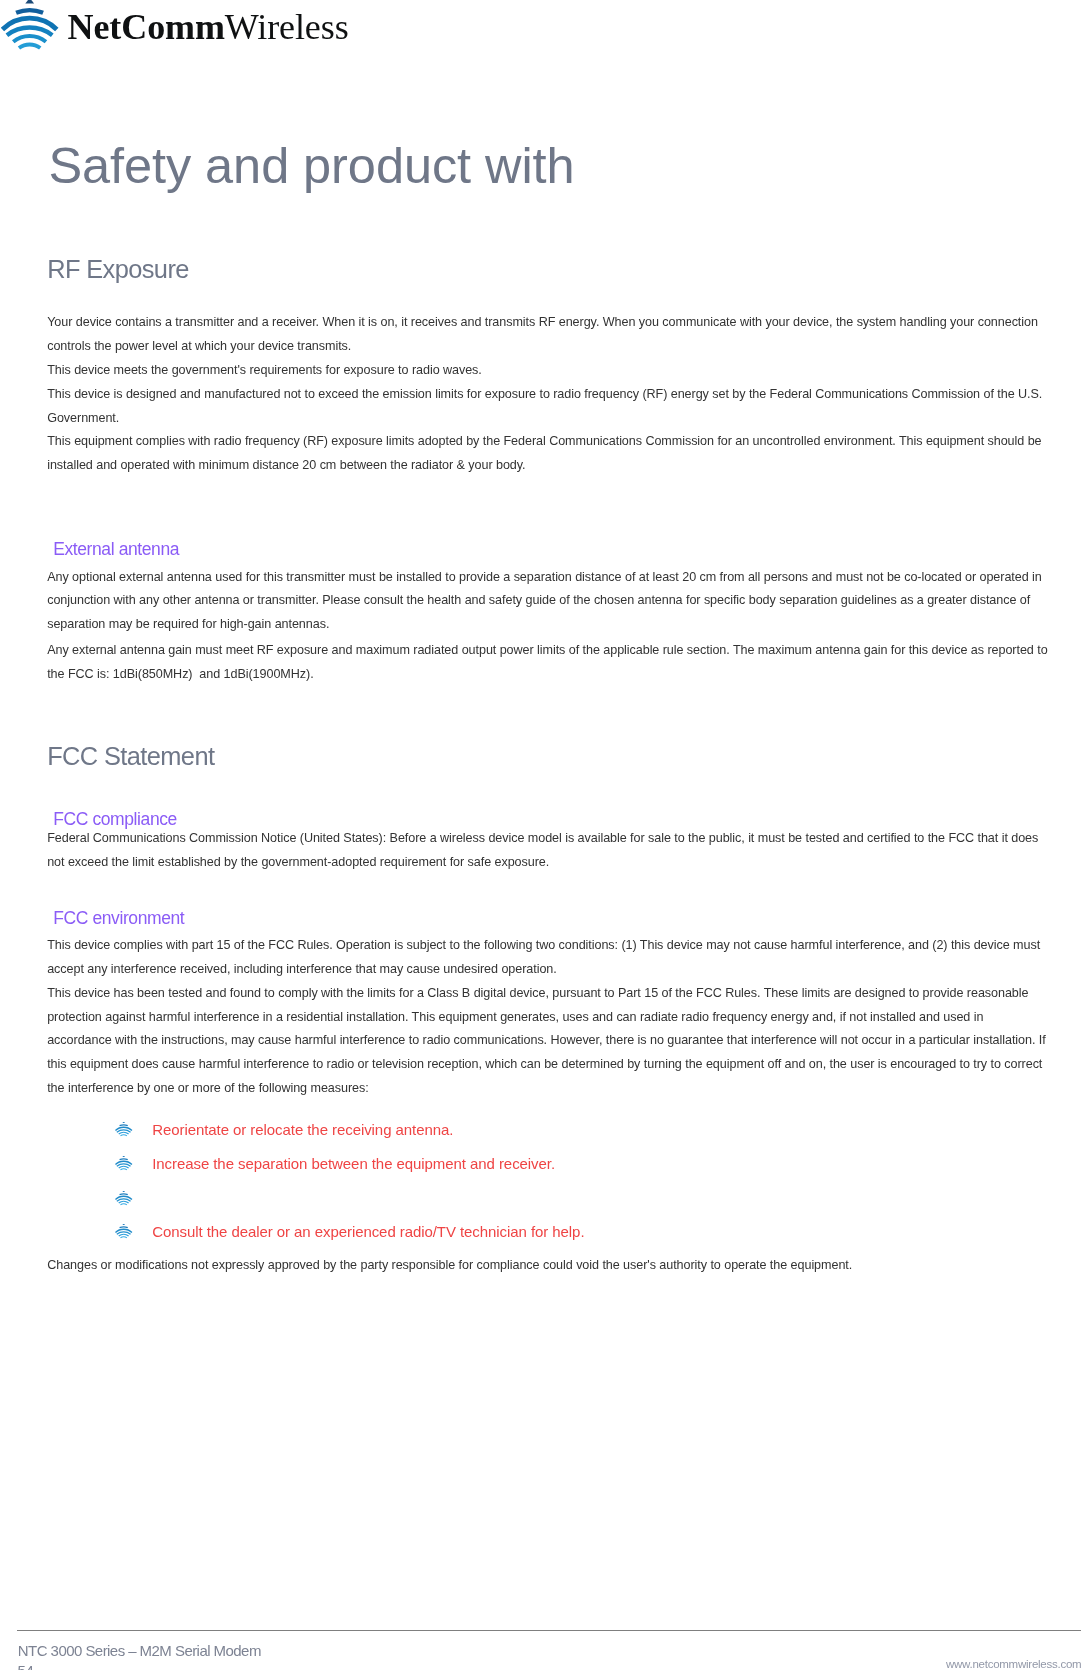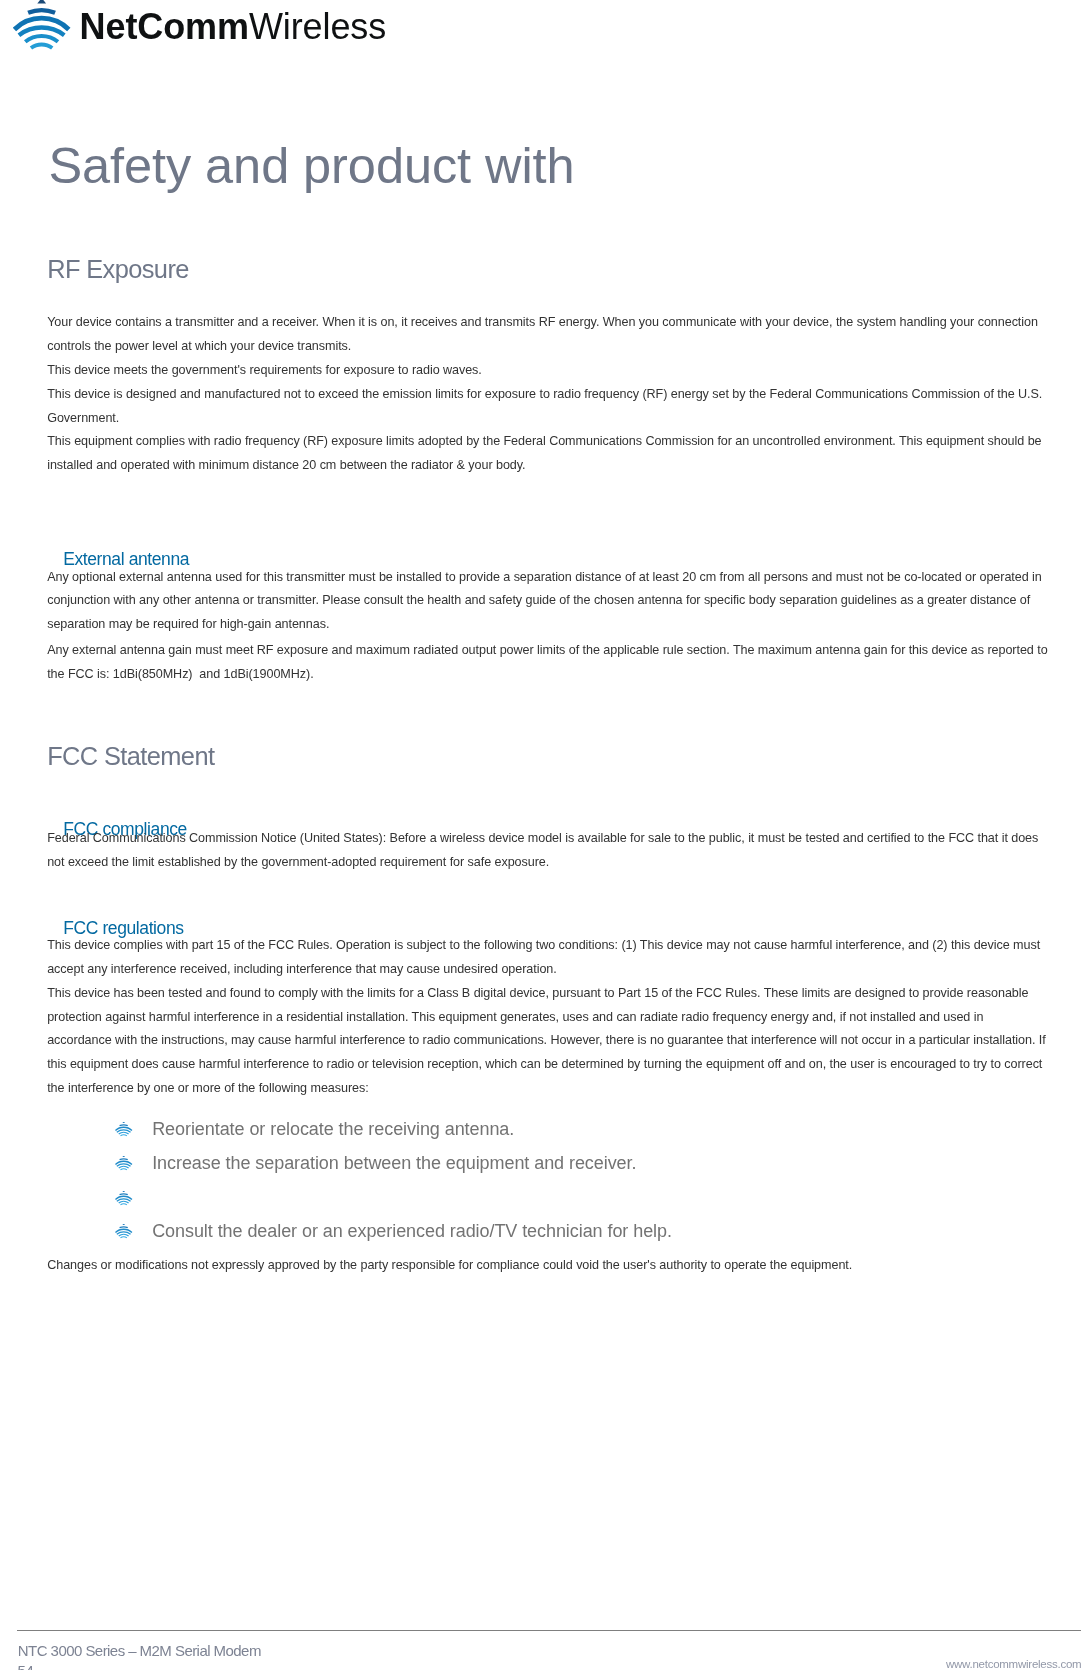--- a/index.html
+++ b/index.html
@@ -1,34 +1,34 @@
 <!DOCTYPE html>
 <html><head>
 <meta charset="utf-8">
 <style>
   html,body{margin:0;padding:0;background:#ffffff;}
   body{width:1082px;height:1670px;font-family:"Liberation Sans",sans-serif;overflow:hidden;}
   .page{position:relative;width:1082px;height:1670px;background:#ffffff;will-change:transform;}
 
   
-  .brand{position:absolute;left:12px;top:0;width:420px;height:56px;}
+  .brand{position:absolute;left:0;top:0;width:420px;height:56px;font-family:Liberation Serif, serif;}
   .brand .mark{position:absolute;left:0.6px;top:0.3px;}
   .brand .wordmark{position:absolute;left:67.6px;top:9.2px;font-size:36px;line-height:36px;color:#0f1112;letter-spacing:-0.1px;white-space:nowrap;}
   .brand .wordmark .bold{font-weight:700;}
   .brand .wordmark .light{font-weight:400;}
 
   
   .tblk{position:absolute;white-space:nowrap;}
   h1.doc-title{margin:0;font-size:50.5px;font-weight:400;color:#6f7788;letter-spacing:-0.07px;line-height:1;}
   h2.sec{margin:0;font-size:25.4px;font-weight:400;color:#6f7788;letter-spacing:-0.6px;line-height:1;}
-  h3.sub{margin:16px;font-size:17.5px;font-weight:400;color:#0369a1;letter-spacing:-0.4px;line-height:1;}
+  h3.sub{margin:6px;font-size:17.5px;font-weight:400;color:#8b5cf6;letter-spacing:-0.4px;line-height:1;}
 
   .para{position:absolute;font-size:12.6px;line-height:23.75px;letter-spacing:-0.07px;color:#333333;white-space:pre-wrap;}
 
-  .bullet-row{position:absolute;font-size:18px;line-height:23.75px;color:#737373;letter-spacing:-0.07px;white-space:nowrap;}
+  .bullet-row{position:absolute;font-size:15px;line-height:23.75px;color:#ef4444;letter-spacing:-0.07px;white-space:nowrap;}
   .bullet-row .bico{position:absolute;left:-37.3px;top:2.4px;width:18.2px;height:15.0px;}
 
   .footer-rule{position:absolute;left:17px;top:1630px;width:1064px;height:1px;background:#7f7f7f;}
   .ftxt{position:absolute;font-size:15px;line-height:1;color:#7d8393;letter-spacing:-0.55px;white-space:nowrap;}
 </style>
 </head>
 <body>
 
 <div class="page">
 
@@ -64,21 +64,21 @@
       <div class="para" style="left:47.2px;top:565.7px;width:1002px">Any optional external antenna used for this transmitter must be installed to provide a separation distance of at least 20 cm from all persons and must not be co-located or operated in conjunction with any other antenna or transmitter. Please consult the health and safety guide of the chosen antenna for specific body separation guidelines as a greater distance of separation may be required for high-gain antennas.</div>
       <div class="para" style="left:47.2px;top:638.9px;width:1002px">Any external antenna gain must meet RF exposure and maximum radiated output power limits of the applicable rule section. The maximum antenna gain for this device as reported to the FCC is: 1dBi(850MHz)  and 1dBi(1900MHz).</div>
       <div class="tblk" style="left:47.2px;top:743.9248px">
         <h2 class="sec">FCC Statement</h2>
       </div>
       <div class="tblk" style="left:47.2px;top:805.46px">
         <h3 class="sub">FCC compliance</h3>
       </div>
       <div class="para" style="left:47.2px;top:827px;width:1002px">Federal Communications Commission Notice (United States): Before a wireless device model is available for sale to the public, it must be tested and certified to the FCC that it does not exceed the limit established by the government-adopted requirement for safe exposure.</div>
       <div class="tblk" style="left:47.2px;top:903.96px">
-        <h3 class="sub">FCC regulations</h3>
+        <h3 class="sub">FCC environment</h3>
       </div>
       <div class="para" style="left:47.2px;top:934.2px;width:1002px">This device complies with part 15 of the FCC Rules. Operation is subject to the following two conditions: (1) This device may not cause harmful interference, and (2) this device must accept any interference received, including interference that may cause undesired operation.</div>
       <div class="para" style="left:47.2px;top:981.8000000000001px;width:1002px">This device has been tested and found to comply with the limits for a Class B digital device, pursuant to Part 15 of the FCC Rules. These limits are designed to provide reasonable protection against harmful interference in a residential installation. This equipment generates, uses and can radiate radio frequency energy and, if not installed and used in accordance with the instructions, may cause harmful interference to radio communications. However, there is no guarantee that interference will not occur in a particular installation. If this equipment does cause harmful interference to radio or television reception, which can be determined by turning the equipment off and on, the user is encouraged to try to correct the interference by one or more of the following measures:</div>
       <div class="bullet-row" style="left:152.2px;top:1117.6999999999998px"><span class="bico"><svg viewBox="0 0 60 52" width="18.2" height="15.0" preserveAspectRatio="none">
             <path d="M24.3,3.4 L28.7,-2.0 L33.1,3.4 Z" fill="#2b82c0"></path>
             <path d="M15.11,12.79 A35.8,35.8 0 0 1 42.09,12.79" fill="none" stroke="#1f7fbf" stroke-width="4.3"></path>
             <path d="M1.41,29.48 A38.2,38.2 0 0 1 55.79,29.48" fill="none" stroke="#1f8ac9" stroke-width="4.8"></path>
             <path d="M5.93,35.15 A37.4,37.4 0 0 1 51.27,35.15" fill="none" stroke="#2693d0" stroke-width="4.4"></path>
             <path d="M12.25,41.76 A26.1,26.1 0 0 1 44.95,41.76" fill="none" stroke="#2fa0dc" stroke-width="4.0"></path>
             <path d="M17.96,48.11 A17.5,17.5 0 0 1 39.24,48.11" fill="none" stroke="#38ace5" stroke-width="3.8"></path>

